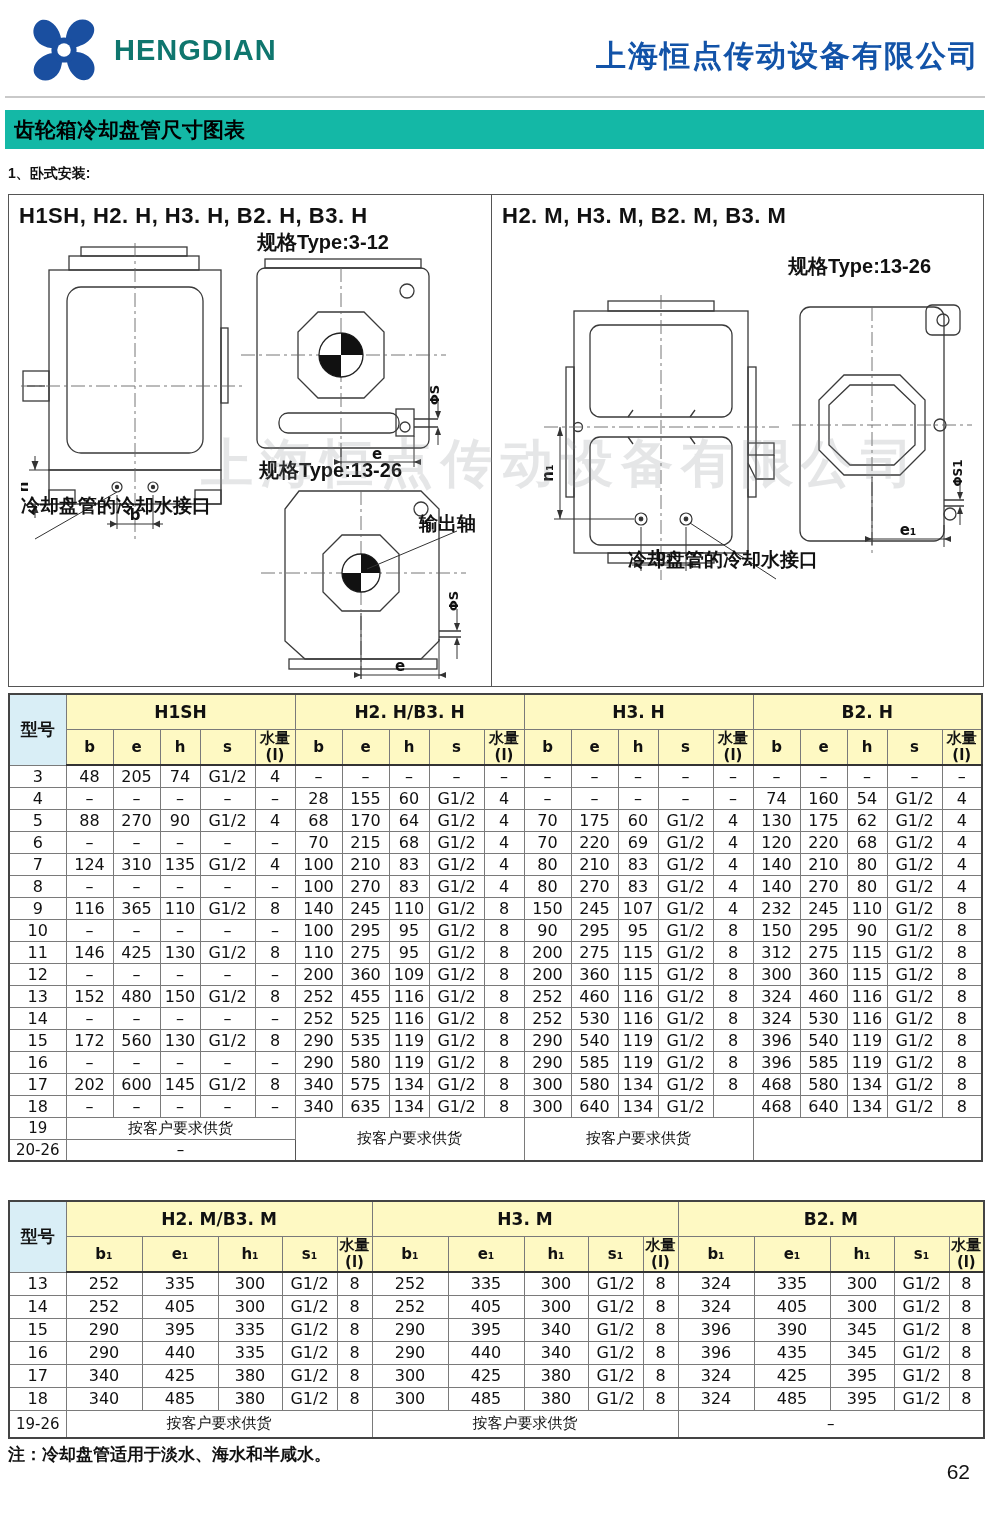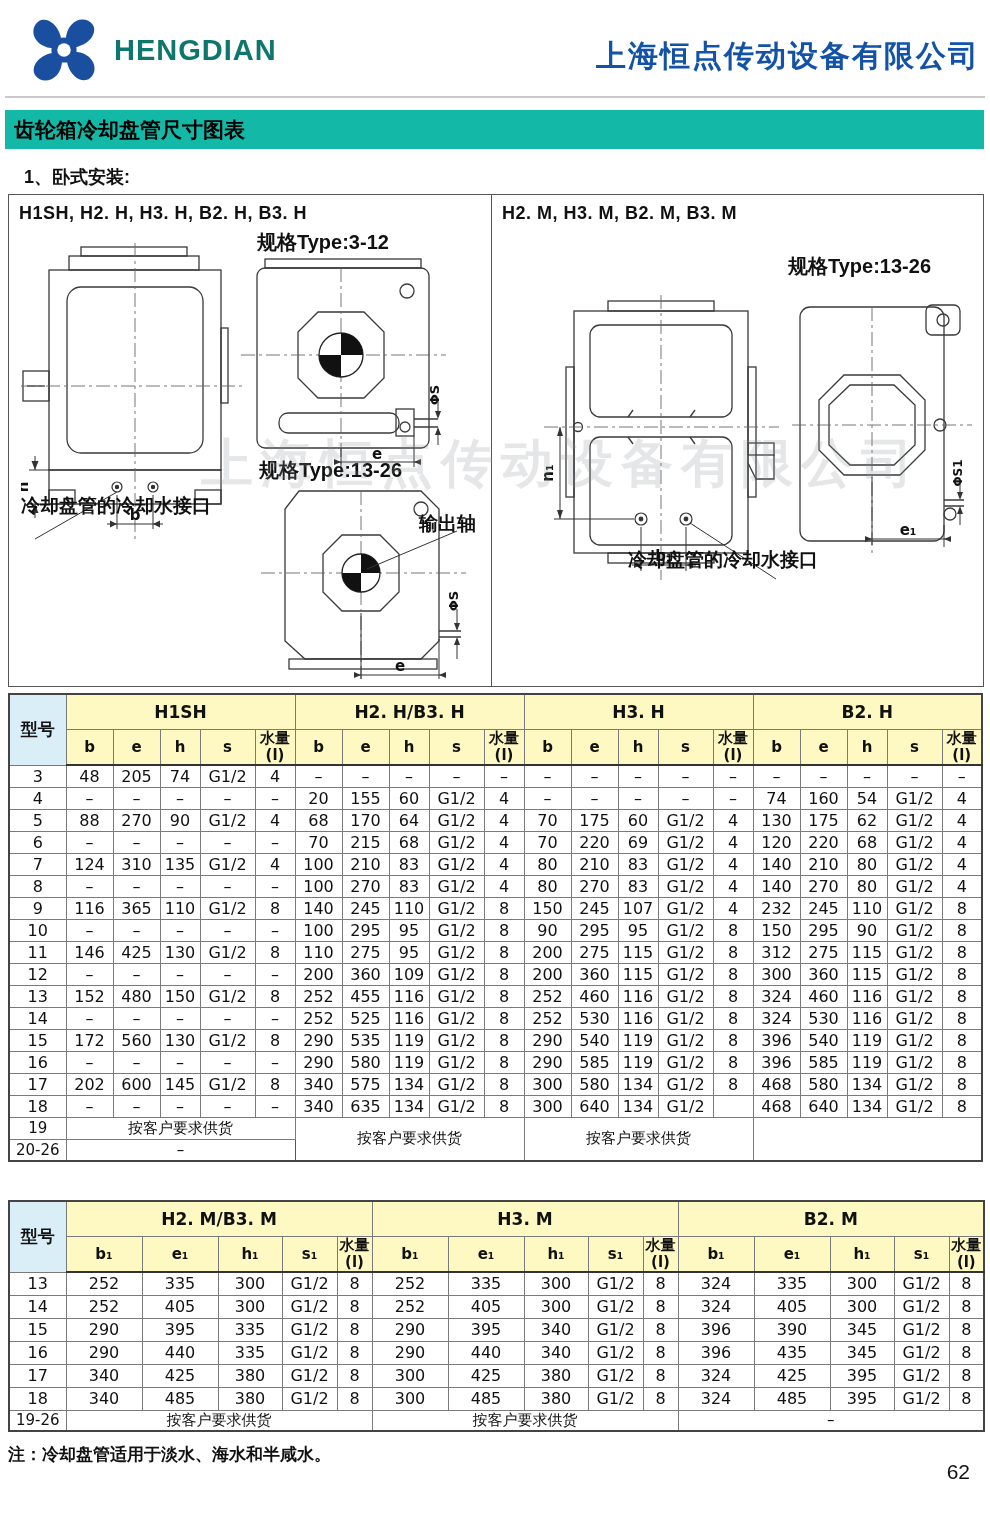--- a/index.html
+++ b/index.html
@@ -11,28 +11,28 @@
   .logo-mark{width:72px;height:72px;}
   .logo-text{font-size:29px;font-weight:bold;color:#0f766e;letter-spacing:1px;}
   .company-name{position:absolute;right:10px;top:36px;font-size:30px;font-weight:bold;
                 color:#1253a8;font-family:"Liberation Serif","DejaVu Serif",serif;letter-spacing:2px;}
   .header-rule{position:absolute;left:5px;right:5px;top:96px;border-top:2px solid #c9c9c9;}
 
   
   .title-bar{position:absolute;left:5px;top:110px;width:979px;height:39px;background:#14b8a6;}
   .title-bar span{display:block;line-height:39px;padding-left:9px;font-size:21px;font-weight:bold;color:#000;}
 
-  .section-label{position:absolute;left:24px;top:165px;font-size:18px;font-weight:bold;}
+  .section-label{position:absolute;left:8px;top:165px;font-size:14px;font-weight:bold;}
 
   
   .panel{position:absolute;left:8px;top:194px;width:974px;height:491px;border:1px solid #555;}
   .panel-half{position:absolute;top:0;height:100%;}
   .panel-left{left:0;width:482px;border-right:1px solid #555;}
   .panel-right{left:483px;right:0;width:490px;}
-  .panel-title{position:absolute;left:10px;top:8px;font-size:18px;font-weight:bold;letter-spacing:.5px;}
+  .panel-title{position:absolute;left:10px;top:8px;font-size:22px;font-weight:bold;letter-spacing:.5px;}
   .type-label{position:absolute;font-size:20px;font-weight:bold;}
   .anno{position:absolute;font-size:19px;font-weight:bold;white-space:nowrap;}
   .watermark{position:absolute;left:192px;top:234px;font-size:52px;font-weight:bold;
              color:#8d9296;opacity:.22;letter-spacing:8px;white-space:nowrap;pointer-events:none;z-index:5;}
   svg text{font-family:"DejaVu Sans","Liberation Sans",sans-serif;fill:#111;}
 
   
   .tbl-wrap{position:absolute;left:8px;width:974px;}
   #t1wrap{top:693px;}
   #t2wrap{top:1200px;}
@@ -44,21 +44,21 @@
   tr.gr{height:35px;margin-left:40px;} tr.gr th{font-size:17px;}
   tr.sr{height:34px;} tr.sr th{font-size:15px;border-bottom:2px solid #333;}
   th.model-h{font-size:19px;background:#d9eef6;}
   th.water{font-size:11.5px;white-space:pre-line;line-height:1.15;}
   tbody td{font-size:16px;}
   #table1 tbody tr{height:22px;}
   #table2 tbody tr{height:23px;}
   td.model-c{font-size:16px;}
   .grp{border-left:1.5px solid #555;}
   tr.foot{height:30px;} tr.foot td{font-size:15px;}
-  #table2 tr.foot{height:20px;margin-left:24px;}
+  #table2 tr.foot{height:28px;margin-left:24px;}
 
   
   .note{position:absolute;left:8px;top:1443px;font-size:17px;font-weight:bold;text-align:right;}
   .page-number{position:absolute;right:20px;top:1460px;font-size:21px;}
 </style>
 </head>
 <body>
 
 <div class="page">
 
@@ -365,21 +365,21 @@
             <td>–</td>
             <td>–</td>
           </tr>
           <tr>
             <td class="model-c">4</td>
             <td class="grp">–</td>
             <td>–</td>
             <td>–</td>
             <td>–</td>
             <td>–</td>
-            <td class="grp">20</td>
+            <td class="grp">28</td>
             <td>155</td>
             <td>60</td>
             <td>G1/2</td>
             <td>4</td>
             <td class="grp">–</td>
             <td>–</td>
             <td>–</td>
             <td>–</td>
             <td>–</td>
             <td class="grp">74</td>

